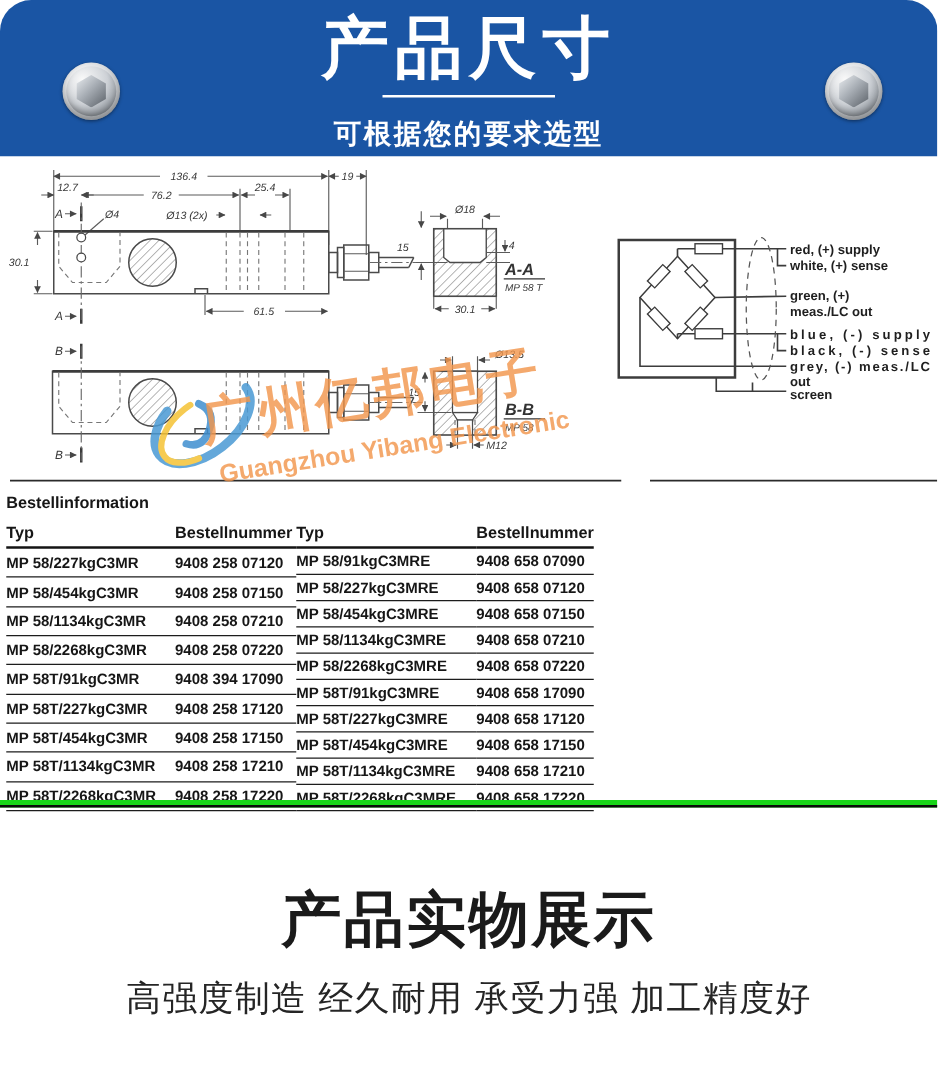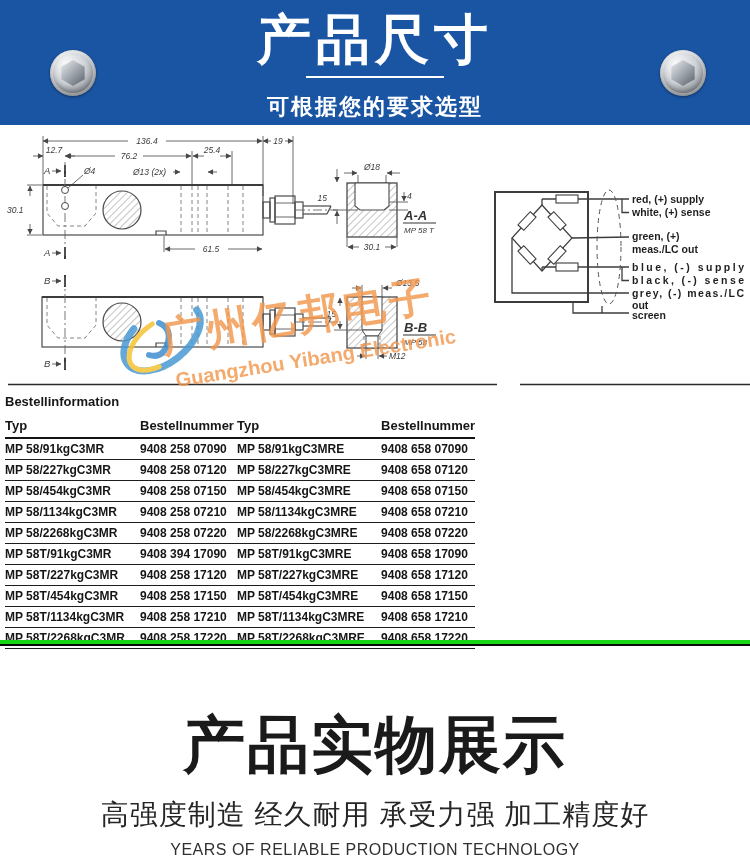--- a/index.html
+++ b/index.html
@@ -1,17 +1,17 @@
 <!DOCTYPE html>
 <html><head>
 <meta charset="utf-8">
 <style>
   html,body{margin:0;padding:0;background:#fff;}
   body{font-family:"Liberation Sans","DejaVu Sans",sans-serif;}
-  .page{position:relative;width:750px;height:867px;background:#fff;overflow:hidden;}
+  .page{position:relative;width:750px;height:867px;background:#fff;overflow:hidden;border-radius:25px;}
 
   
   .banner{position:absolute;left:0;top:0;width:750px;height:125px;background:#1a55a4;}
   .banner-title{padding-top:10px;text-align:center;color:#fff;font-size:54px;font-weight:bold;letter-spacing:5px;line-height:1.1;}
   .banner-sub-row{margin-top:7px;display:flex;align-items:center;justify-content:center;gap:14px;flex-direction:column;}
   .sub-line{width:138px;height:2px;background:#fff;}
   .banner-subtitle{color:#fff;font-size:22px;font-weight:bold;letter-spacing:2px;}
   .screw{position:absolute;width:46px;height:46px;border-radius:50%;
     background:radial-gradient(circle at 35% 30%,#fafafa,#cdd1d6 45%,#949aa1 72%,#666b72);
     box-shadow:inset 0 0 0 3px rgba(255,255,255,.35),inset 0 -4px 7px rgba(0,0,0,.45),0 1px 3px rgba(0,0,0,.45);}
@@ -51,21 +51,21 @@
   table.ot th{text-align:left;font-size:13px;font-weight:bold;border-bottom:2.5px solid #141414;padding:2px 0 4px;}
   table.ot td{font-size:12px;font-weight:600;border-bottom:1.4px solid #1c1c1c;padding:3px 0 3px;}
   .ot-left{width:232px;} .ot-left th:first-child,.ot-left td:first-child{width:135px;}
   .ot-right{width:238px;} .ot-right th:first-child,.ot-right td:first-child{width:145px;}
 
   
   .green-divider{position:absolute;left:0;top:640px;width:750px;height:4px;background:#17d517;border-bottom:2px solid #0a0a0a;}
 
   
   .bottom{position:absolute;left:0;top:647px;width:750px;text-align:center;color:#1a1a1a;}
-  .bottom-title{margin-top:62px;font-size:62px;font-weight:900;letter-spacing:2px;line-height:1.15;}
+  .bottom-title{margin-top:62px;font-size:48px;font-weight:900;letter-spacing:2px;line-height:1.15;}
   .bottom-subtitle{margin-top:16px;font-size:28px;font-weight:500;color:#252525;letter-spacing:1px;}
   .bottom-tagline{margin-top:7px;font-size:16px;font-weight:500;color:#303030;letter-spacing:.5px;}
 </style>
 </head>
 <body>
 
 <div class="page">
 
   <div class="banner">
     <div class="banner-title">产品尺寸</div>
@@ -318,24 +318,20 @@
 
       <table class="ot ot-left">
         <thead>
           <tr>
             <th>Typ</th>
             <th>Bestellnummer</th>
           </tr>
         </thead>
         <tbody>
           <tr>
-              <td>MP 58/91kgC3MR</td>
-              <td>9408 258 07090</td>
-            </tr>
-          <tr>
               <td>MP 58/227kgC3MR</td>
               <td>9408 258 07120</td>
             </tr>
           <tr>
               <td>MP 58/454kgC3MR</td>
               <td>9408 258 07150</td>
             </tr>
           <tr>
               <td>MP 58/1134kgC3MR</td>
               <td>9408 258 07210</td>
@@ -419,16 +415,15 @@
       </table>
 
     </div>
   </div>
 
   <div class="green-divider"></div>
 
   <div class="bottom">
     <div class="bottom-title">产品实物展示</div>
     <div class="bottom-subtitle">高强度制造 经久耐用 承受力强 加工精度好</div>
-    <div class="bottom-tagline">YEARS OF RELIABLE PRODUCTION TECHNOLOGY</div>
   </div>
 
 </div>
 
 </body></html>

